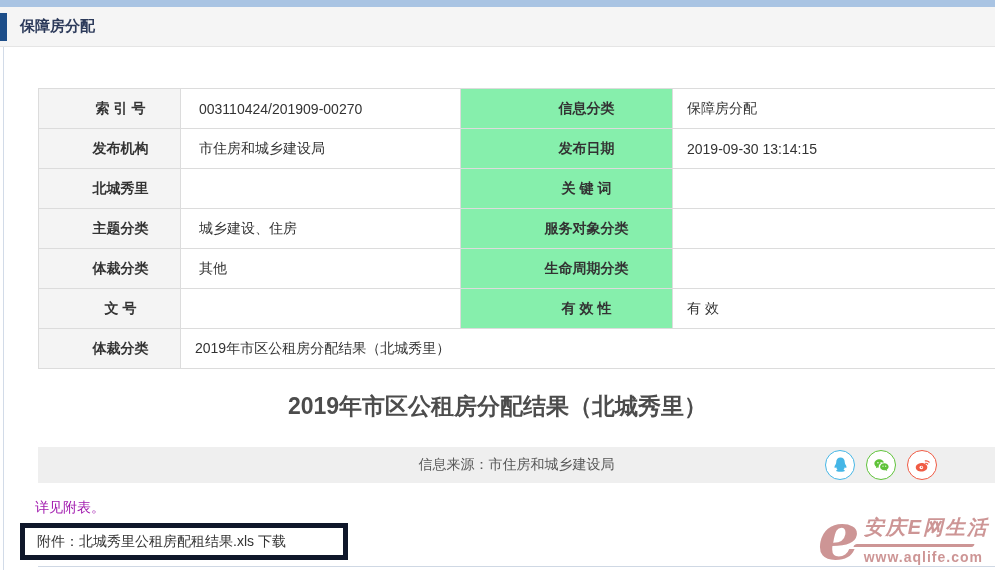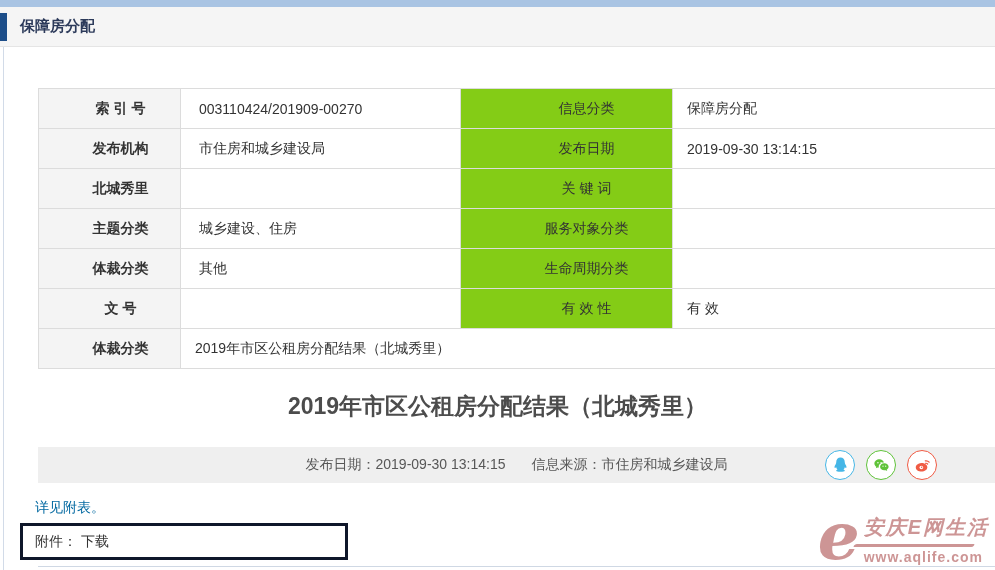--- a/index.html
+++ b/index.html
@@ -18,21 +18,21 @@
   .header-title { font-size:15px; font-weight:bold; color:#2c3a5a; }
 
   
   .left-line { position:absolute; left:3px; top:47px; bottom:0; width:1px; background:#d2dbe8; }
 
   
   .table-wrap { position:absolute; left:38px; top:88px; right:0; overflow:hidden; }
   table.info { border-collapse:collapse; width:1015px; table-layout:fixed; }
   table.info td { border:1px solid #dcdcdc; height:40px; font-size:14px; color:#333; }
   td.lbl { width:142px; background:#f4f4f4; font-weight:bold; text-align:center;padding-left:22px; }
-  td.lbl2 { width:212px; background:#84cc16; font-weight:normal; text-align:center;padding-left:40px; }
+  td.lbl2 { width:212px; background:#86efac; font-weight:bold; text-align:center;padding-left:40px; }
   td.val { width:280px; padding-left:18px; background:#fff; }
   td.val2 { padding-left:14px; background:#fff; }
 
   
   .article-title { position:absolute; left:0; top:388px; width:100%; text-align:center;
                    font-size:23px; font-weight:bold; color:#4c4c4c; line-height:36px; }
 
   
   .meta-bar { position:absolute; left:38px; right:0; top:447px; height:36px; background:#efefef;
               display:flex; align-items:center; justify-content:center;
@@ -40,23 +40,23 @@
   .meta-bar .seg { margin:0 13px; white-space:nowrap; }
   .share-group { position:absolute; right:58px; top:450px; display:flex; gap:11px; }
   .share-circle { width:30px; height:30px; border-radius:50%; background:#fff;
                   display:flex; align-items:center; justify-content:center; cursor:pointer; }
   .share-circle svg { width:19px; height:19px; }
   .c-qq { border:1.5px solid #45b6e6; }
   .c-wx { border:1.5px solid #5fc339; }
   .c-wb { border:1.5px solid #f05b44; }
 
   
-  .body-text { position:absolute; left:35px; top:499px; font-size:14px; color:#0369a1; }
+  .body-text { position:absolute; left:35px; top:499px; font-size:14px; color:#a21caf; }
   .annotation-box { position:absolute; left:20px; top:523px; width:328px; height:37px;
-                    border:3px solid #0f172a; display:flex; align-items:center;
+                    border:5px solid #0f172a; display:flex; align-items:center;
                     padding-left:12px; font-size:14px; color:#333; background:transparent; }
   .annotation-box span { white-space:pre; }
   .attachment-link { color:#333; text-decoration:none; cursor:pointer; }
 
   .bottom-divider { position:absolute; left:38px; right:0; top:566px; height:1px; background:#cfd8e4; }
 
   
   .watermark { position:absolute; right:6px; top:510px; display:flex; align-items:flex-start;
                color:#c98d8d; opacity:.92; pointer-events:none; }
   .wm-e { font-family:"DejaVu Serif","Liberation Serif",serif; font-style:italic; font-weight:bold;
@@ -121,21 +121,20 @@
       <td class="lbl">体裁分类</td>
       <td class="val2" colspan="3">2019年市区公租房分配结果（北城秀里）</td>
     </tr>
   </tbody>
     </table>
 </div>
 
 <div class="article-title">2019年市区公租房分配结果（北城秀里）</div>
 
 <div class="meta-bar">
-  <span class="seg"><span>发布日期：</span><span>2019-09-30 13:14:15</span></span>
   <span class="seg"><span>信息来源：</span><span>市住房和城乡建设局</span></span>
 </div>
 
 <div class="share-group">
   <div class="share-circle c-qq">
     <svg viewBox="0 0 24 24">
       <path fill="#45b6e6" d="M12 2C8.7 2 6.6 4.6 6.6 8c0 .9-.4 2-1 3-.9 1.4-1.6 3-1 3.7.4.5 1.3.1 2-.5.1 1.2.7 2.3 1.6 3-.9.3-1.6.9-1.6 1.4 0 .9 2.4 1.4 5.4 1.4s5.4-.5 5.4-1.4c0-.5-.7-1.1-1.6-1.4.9-.7 1.5-1.8 1.6-3 .7.6 1.6 1 2 .5.6-.7-.1-2.3-1-3.7-.6-1-1-2.1-1-3C17.4 4.6 15.3 2 12 2z"></path>
     </svg>
   </div>
   <div class="share-circle c-wx">
@@ -156,20 +155,21 @@
       <path d="M15.5 6.2c1.8-.4 3.7.2 4.9 1.6" stroke="#f05b44" stroke-width="1.5" fill="none" stroke-linecap="round"></path>
       <path d="M15.8 9.2c1-.2 2 .1 2.7.9" stroke="#f05b44" stroke-width="1.5" fill="none" stroke-linecap="round"></path>
     </svg>
   </div>
 </div>
 
 <div class="body-text">详见附表。</div>
 
 <div class="annotation-box">
   <span>附件：</span>
+    <span class="attachment-link">北城秀里公租房配租结果.xls</span>
     <span> </span>
     <span class="attachment-link">下载</span>
 </div>
 
 <div class="bottom-divider"></div>
 
 <div class="watermark">
   <div class="wm-e">e</div>
   <div class="wm-col">
     <div class="wm-brand">安庆E网生活</div>

